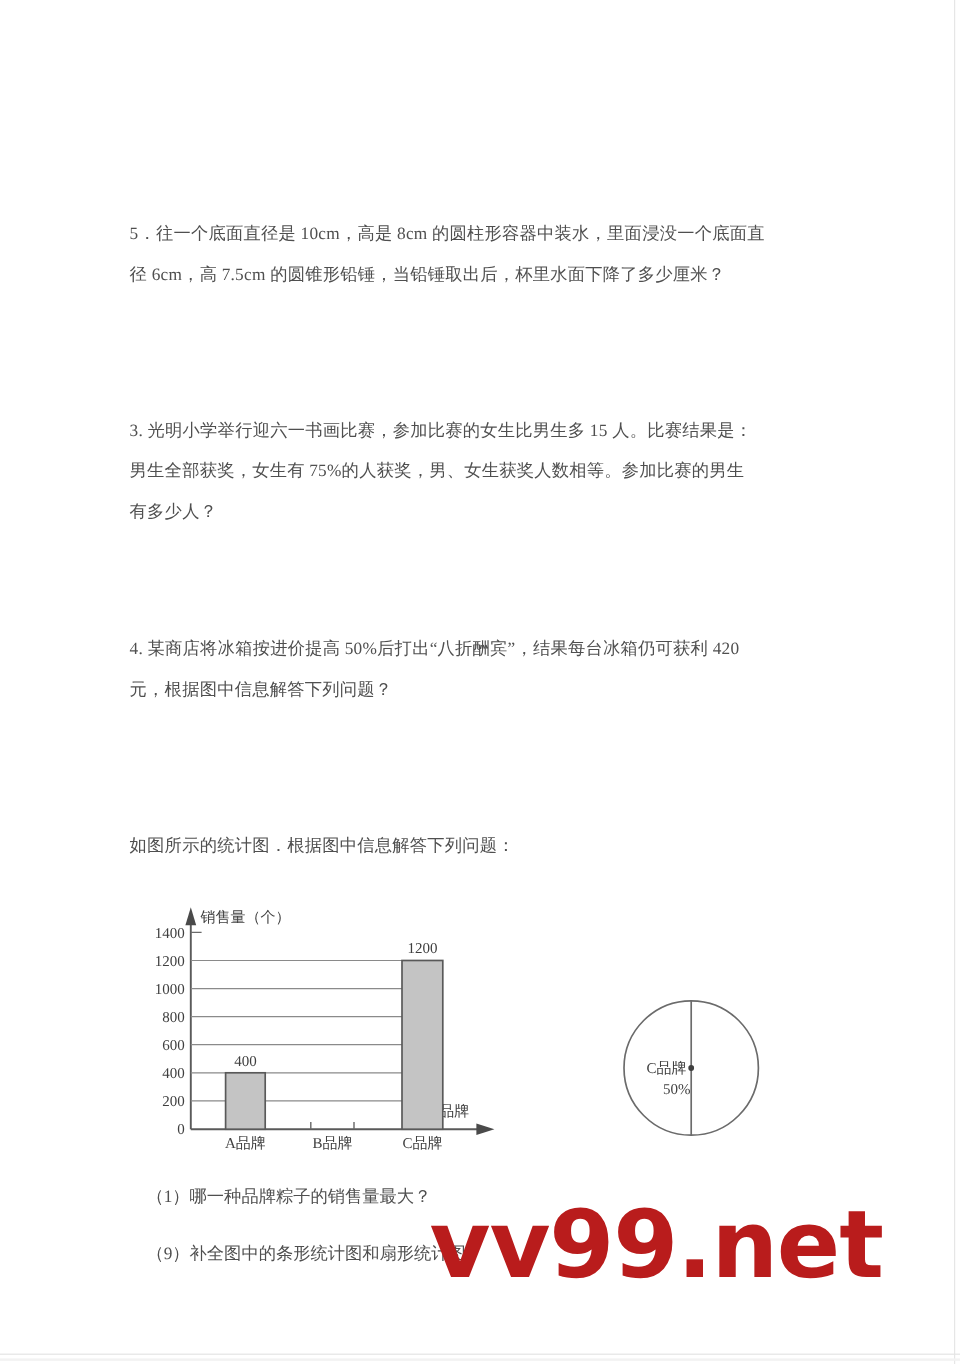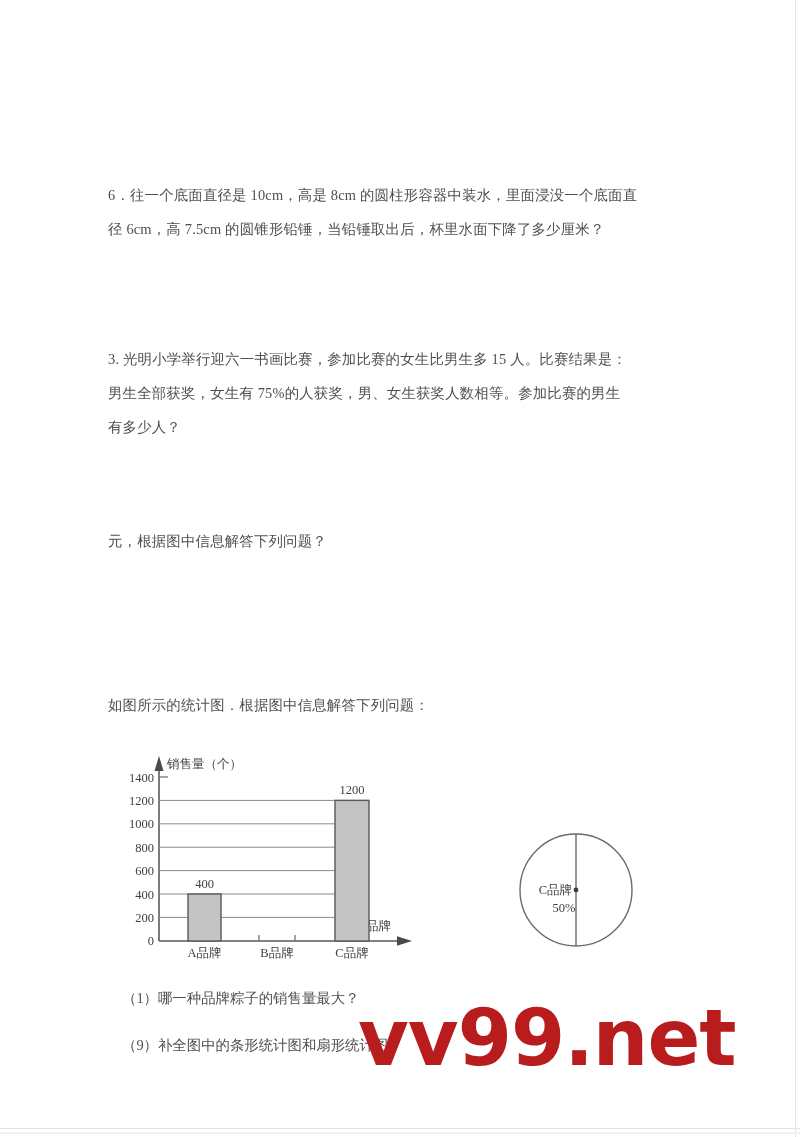--- a/index.html
+++ b/index.html
@@ -100,31 +100,32 @@
 </head>
 <body>
 
 <div id="page">
 
   <div id="edge-right"></div>
   <div id="edge-bottom"></div>
   <div id="edge-bottom2"></div>
 
   <div class="qblock" id="q2">
-    <p>6．往一个底面直径是 10cm，高是 8cm 的圆柱形容器中装水，里面浸没一个底面直</p>
+    <p>5．往一个底面直径是 10cm，高是 8cm 的圆柱形容器中装水，里面浸没一个底面直</p>
     <p>径 6cm，高 7.5cm 的圆锥形铅锤，当铅锤取出后，杯里水面下降了多少厘米？</p>
   </div>
 
   <div class="qblock" id="q3">
     <p>3. 光明小学举行迎六一书画比赛，参加比赛的女生比男生多 15 人。比赛结果是：</p>
     <p>男生全部获奖，女生有 75%的人获奖，男、女生获奖人数相等。参加比赛的男生</p>
     <p>有多少人？</p>
   </div>
 
   <div class="qblock" id="q4">
+    <p>4. 某商店将冰箱按进价提高 50%后打出“八折酬宾”，结果每台冰箱仍可获利 420</p>
     <p>元，根据图中信息解答下列问题？</p>
   </div>
 
   <div class="qblock" id="q5">
     <p>如图所示的统计图．根据图中信息解答下列问题：</p>
   </div>
 
   <div id="bar-chart">
     <svg width="300" height="212" viewBox="0 0 300 212" xmlns="http://www.w3.org/2000/svg" font-family="Liberation Serif, DejaVu Serif, serif">
 

